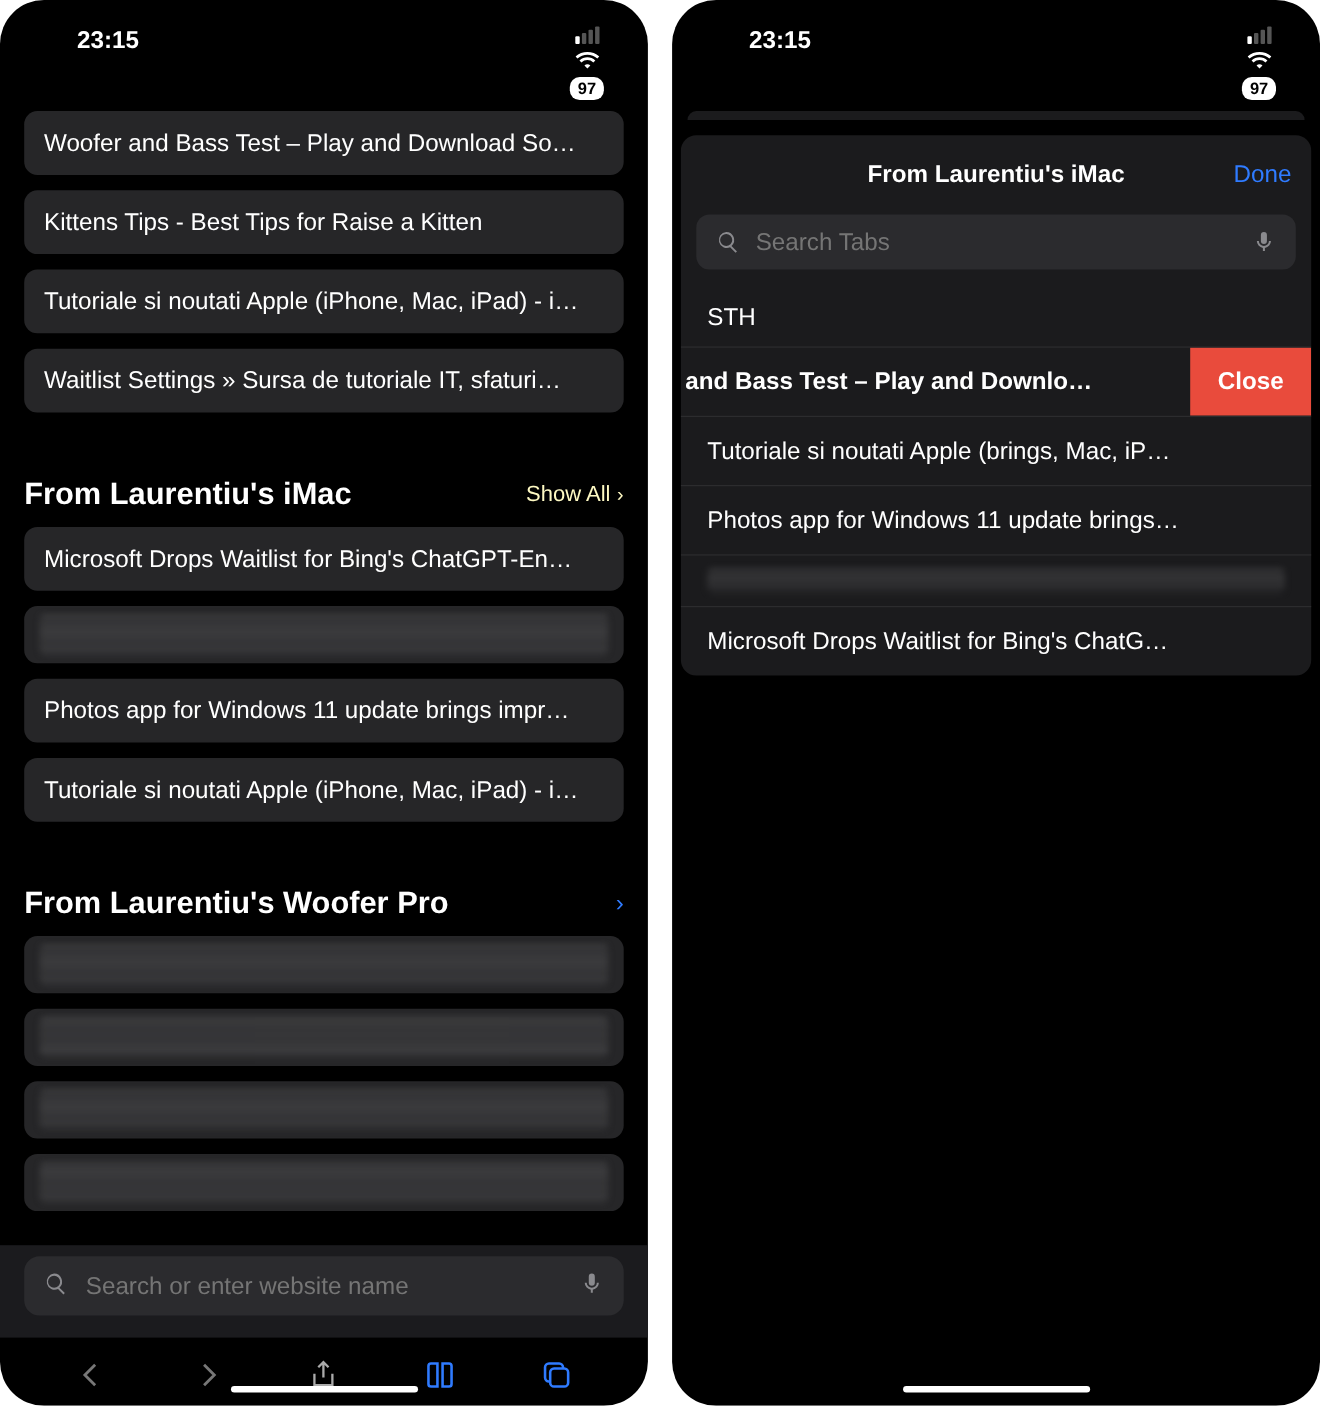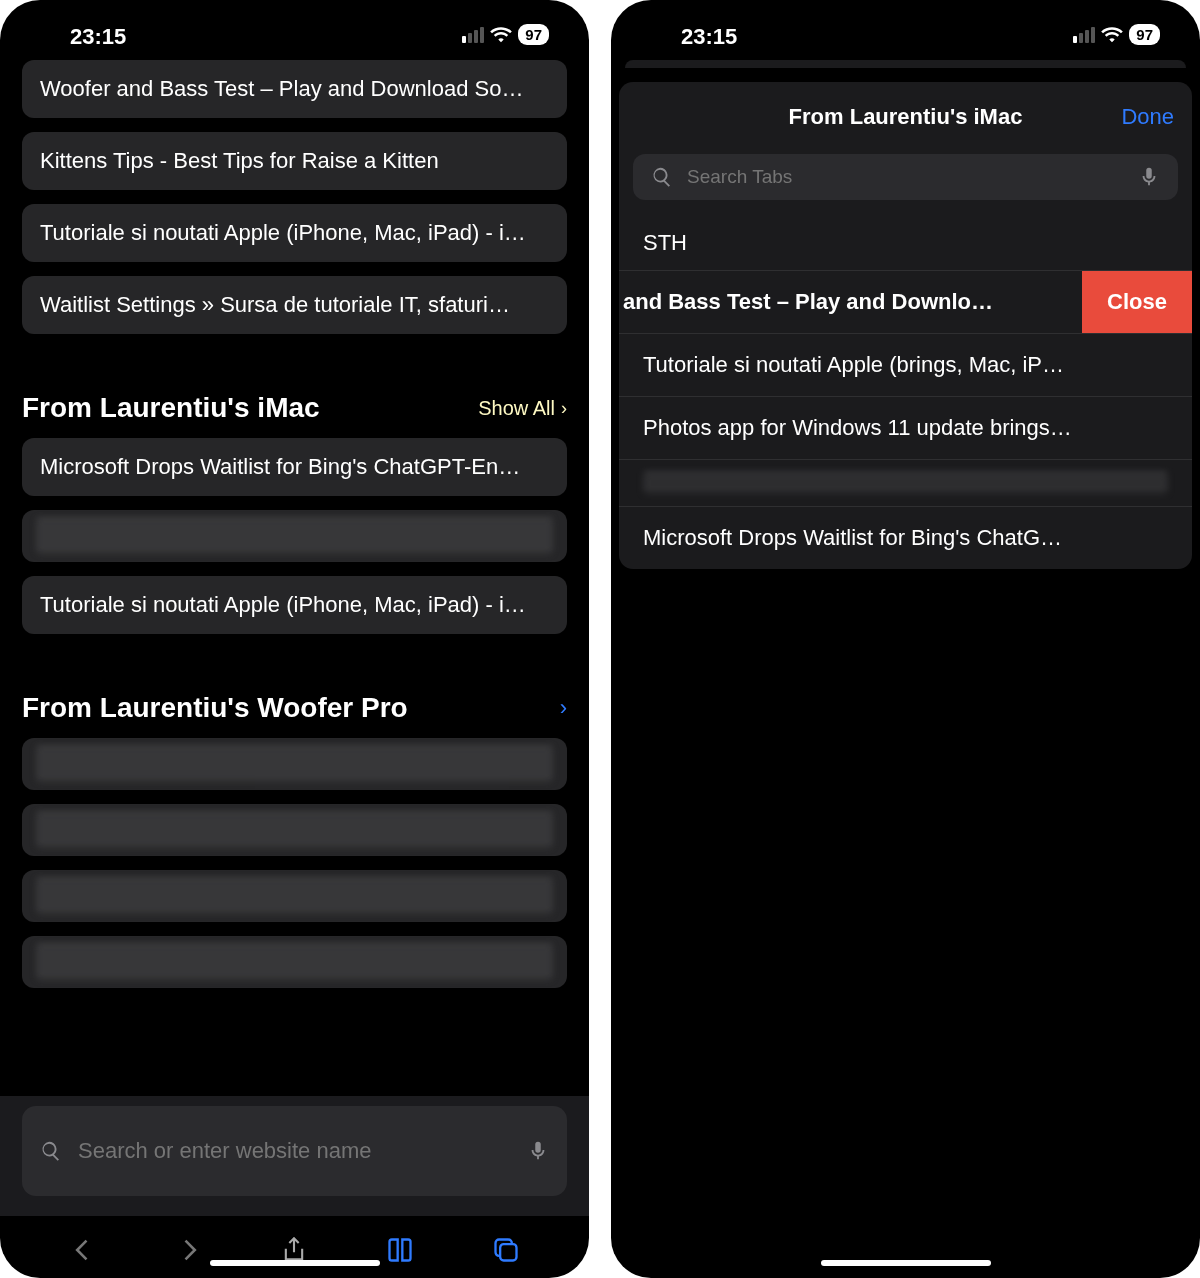--- a/index.html
+++ b/index.html
@@ -24,21 +24,21 @@
   }
   
   .status-bar {
     display: flex;
     justify-content: space-between;
     align-items: flex-start;
     padding: 24px 40px 10px 70px;
     font-size: 22px;
     font-weight: 600;
   }
-  .status-right { display: flex; align-items: center; gap: 6px; }
+  .status-right { display: flex; align-items: center; gap: 6px; flex-direction: column; }
   .signal { display: flex; align-items: flex-end; gap: 2px; }
   .signal span { width: 4px; background: #555; border-radius: 1px; }
   .signal span.active { background: #fff; }
   .signal span:nth-child(1){height:7px;} .signal span:nth-child(2){height:10px;}
   .signal span:nth-child(3){height:13px;} .signal span:nth-child(4){height:16px;}
   .battery-pill {
     background: #fff; color: #000; border-radius: 9px;
     font-size: 15px; font-weight: 700; padding: 2px 7px;
   }
   
@@ -80,22 +80,22 @@
   }
   .chev { font-size: 18px; }
   
   .bottom-search {
     background: rgba(30,30,33,.9);
     padding: 10px 22px 20px;
   }
   .search-field {
     background: #2b2b2e;
     border-radius: 14px;
-    display: flex; align-items: center; gap: 16px;
-    padding: 32px 18px;
+    display: flex; align-items: flex-start; gap: 16px;
+    padding: 14px 18px;
   }
   .search-field input {
     flex: 1; background: transparent; border: 0; outline: 0;
     color: #8a8a8e; font-size: 22px;
   }
   .toolbar {
     display: flex; justify-content: space-around; align-items: center;
     padding: 20px 30px 14px;
   }
   .toolbar svg { width: 28px; height: 28px; }
@@ -123,21 +123,21 @@
     position: absolute; right: 18px; color: #2f7bff; font-size: 22px; font-weight: 400;
   }
   .sheet-search {
     margin: 8px 14px 0;
     background: #2b2b2e; border-radius: 12px;
     display: flex; align-items: center; gap: 14px;
     padding: 12px 18px;
   }
   .sheet-search input {
     flex: 1; background: transparent; border: 0; outline: 0;
-    color: #8a8a8e; font-size: 19px;
+    color: #8a8a8e; font-size: 22px;
   }
   .section-label {
     padding: 30px 24px 14px;
     font-size: 22px; color: #fff;
   }
   .row {
     padding: 18px 24px;
     font-size: 22px;
     border-top: 1px solid #2f2f31;
     white-space: nowrap; overflow: hidden; text-overflow: ellipsis;
@@ -195,20 +195,21 @@
     <div class="section-header">
       <h2>From Laurentiu's iMac</h2>
       <div class="show-all">
         <span>Show All</span>
         <span class="chev">›</span>
       </div>
     </div>
     <div id="left-s1">
         <div class="tab-pill" style="margin-bottom: 14px;">Microsoft Drops Waitlist for Bing's ChatGPT-En…</div>
         <div class="blurred" style="margin-bottom: 14px;"></div>
+        <div class="tab-pill" style="margin-bottom: 14px;">Photos app for Windows 11 update brings impr…</div>
         <div class="tab-pill" style="margin-bottom: 14px;">Tutoriale si noutati Apple (iPhone, Mac, iPad) - i…</div>
       </div>
 
     <div class="section-header">
       <h2>From Laurentiu's Woofer Pro</h2>
       <span class="chev" style="color:#2f7bff;font-size:22px;">›</span>
     </div>
     <div id="left-s2">
         <div class="blurred" style="margin-bottom: 14px;"></div>
         <div class="blurred" style="margin-bottom: 14px;"></div>

